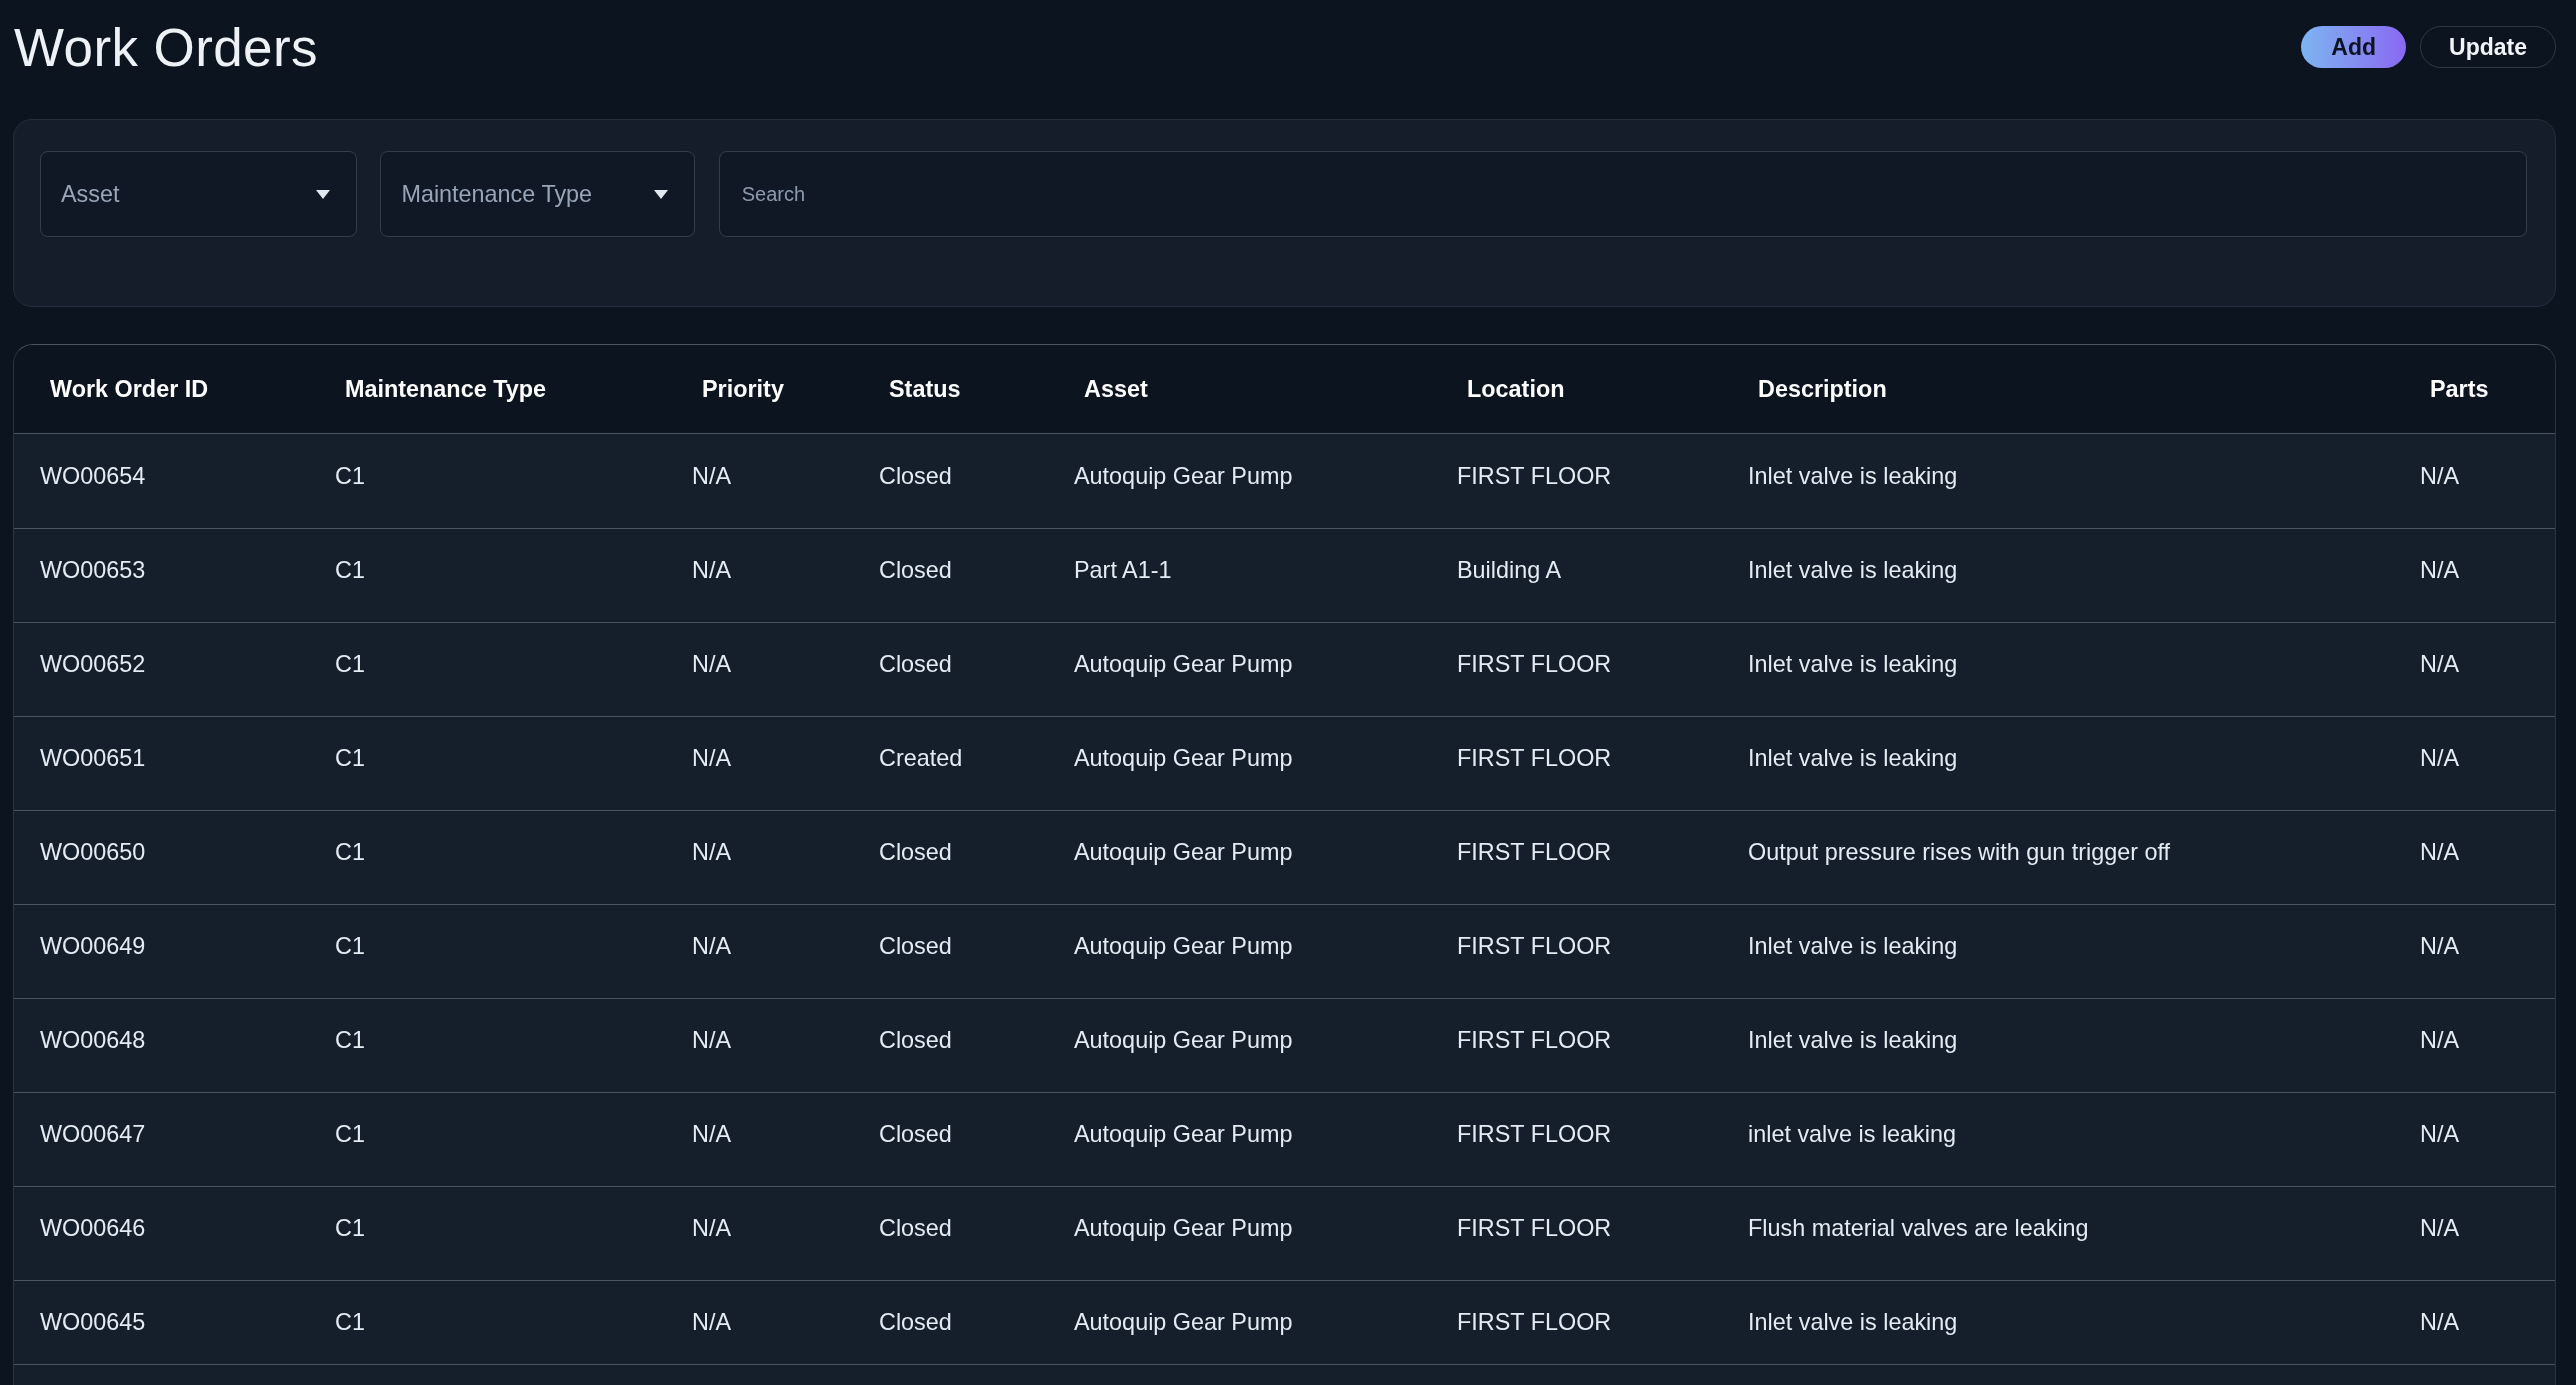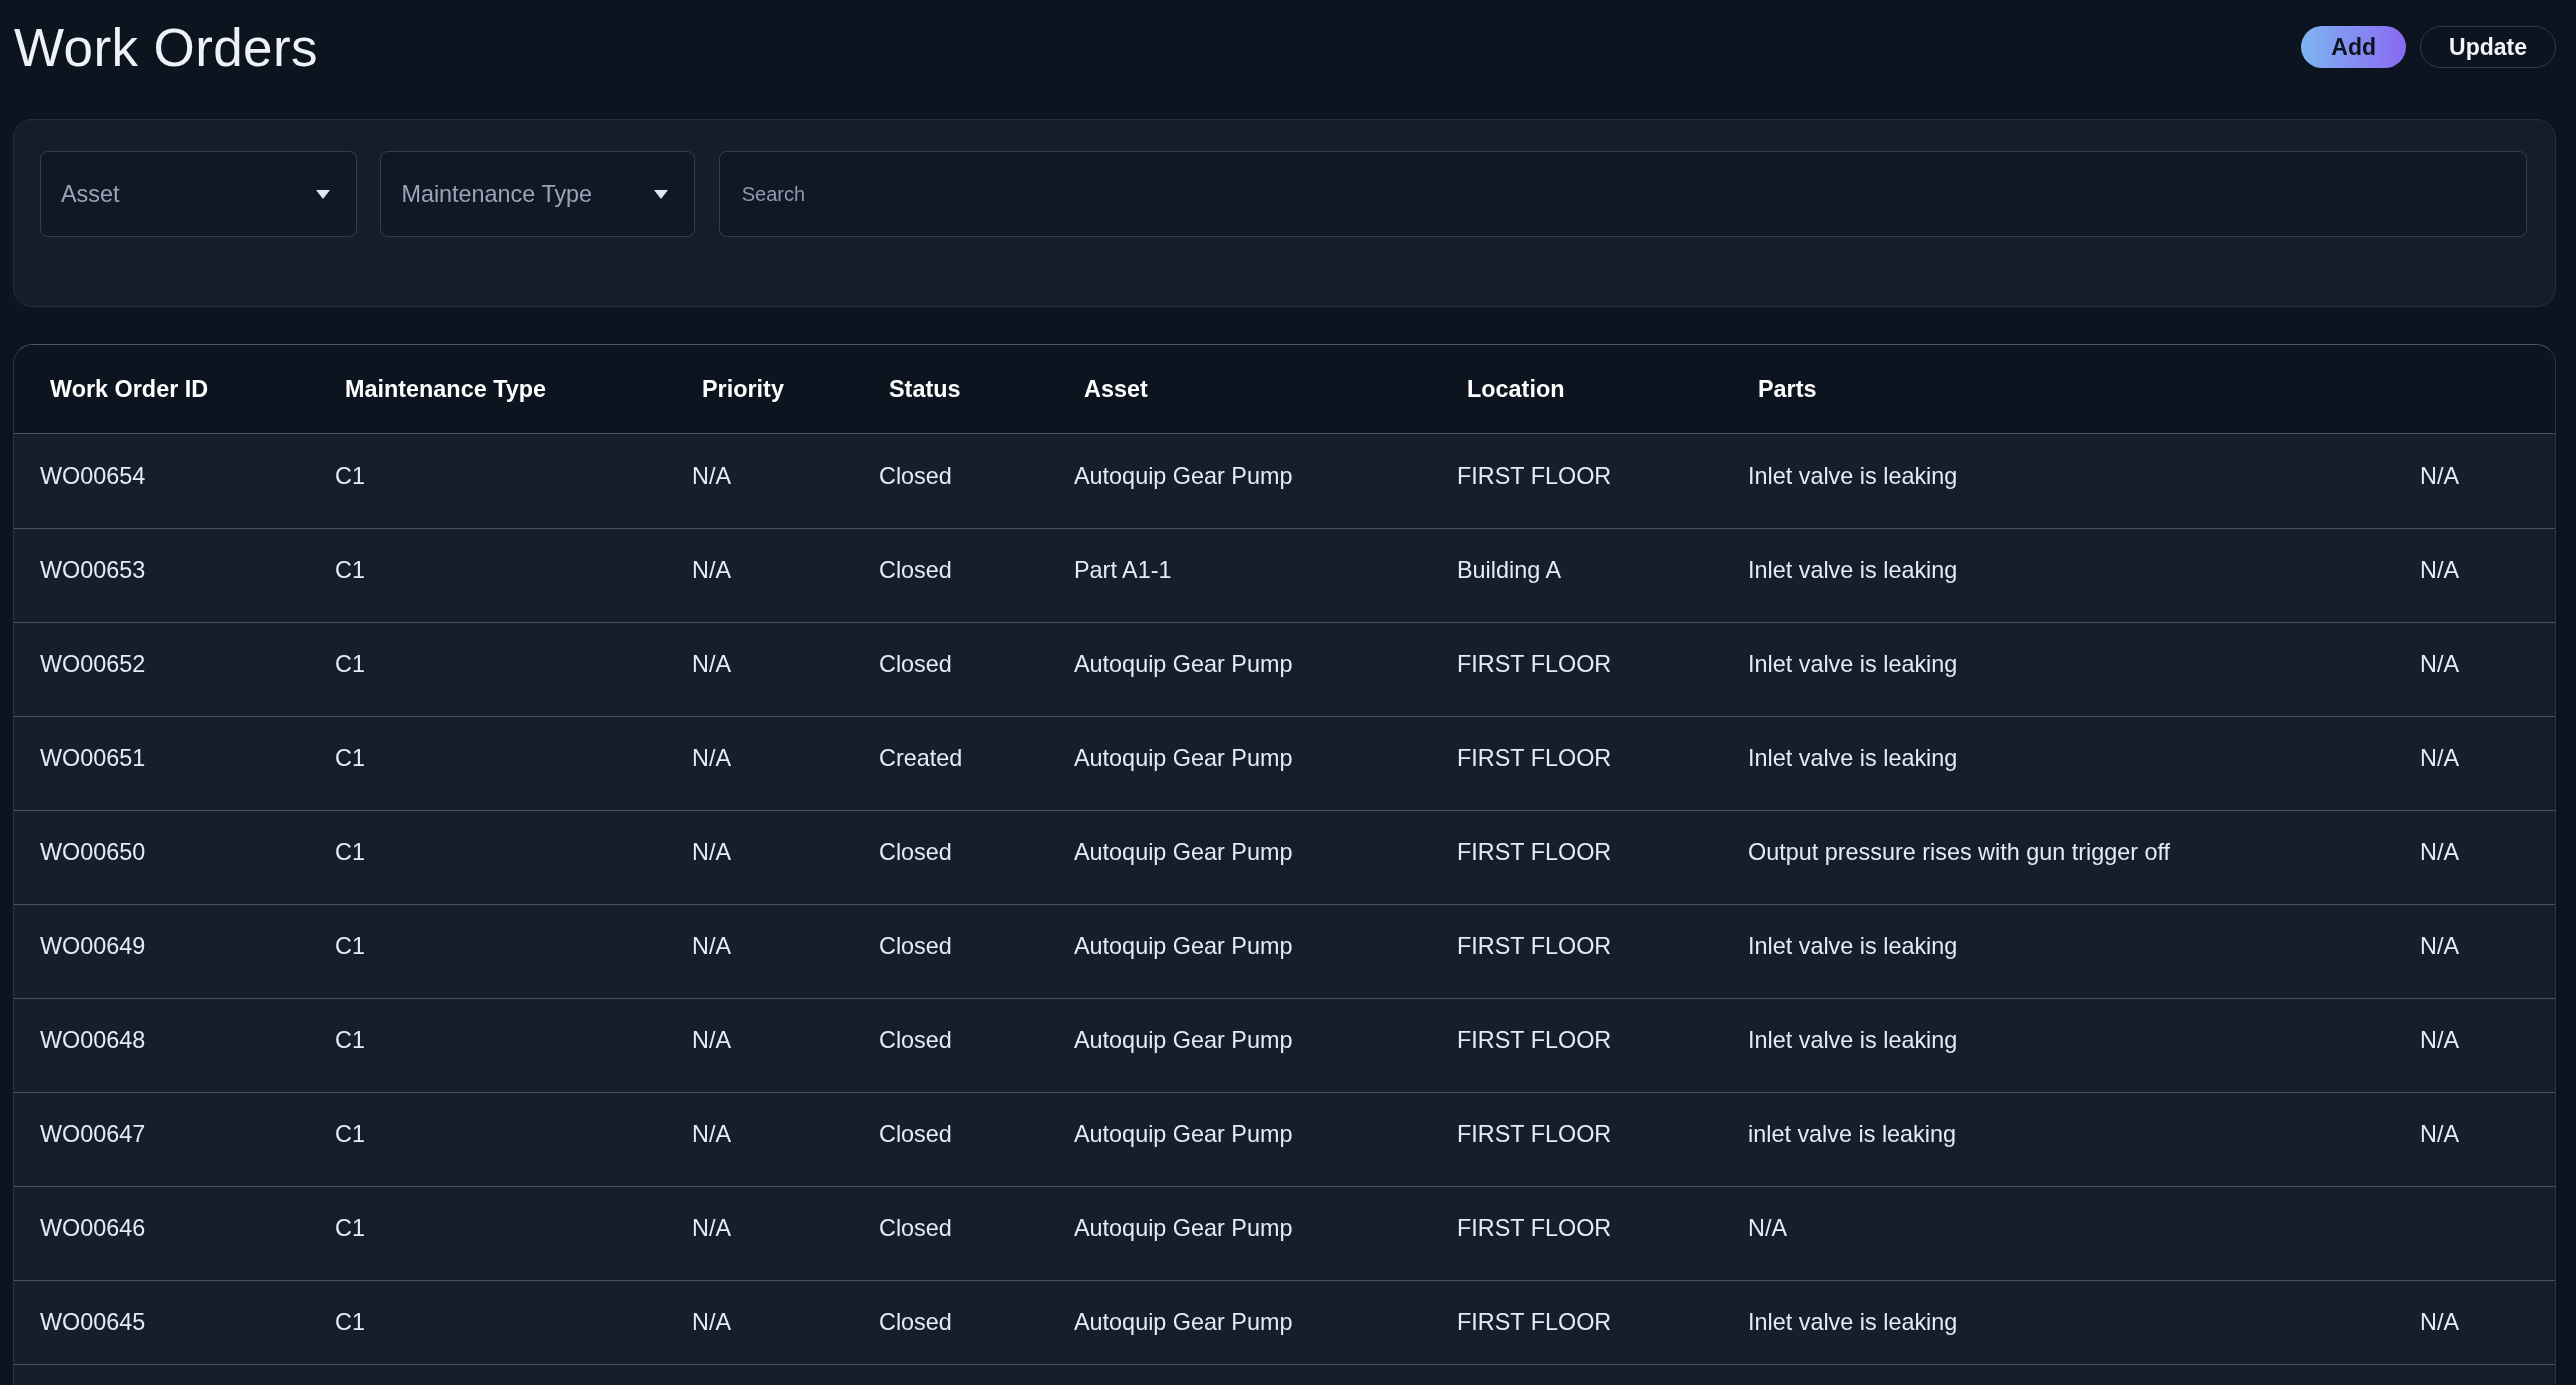--- a/index.html
+++ b/index.html
@@ -126,20 +126,21 @@
   </section>
 
   <section class="tablewrap">
     <div class="grid thead" id="thead">
         <div class="th">Work Order ID</div>
         <div class="th">Maintenance Type</div>
         <div class="th">Priority</div>
         <div class="th">Status</div>
         <div class="th">Asset</div>
         <div class="th">Location</div>
+        <div class="th">Description</div>
         <div class="th">Parts</div>
       </div>
     <div id="tbody">
         <div class="grid row">
           <div class="td">WO00654</div>
           <div class="td">C1</div>
           <div class="td">N/A</div>
           <div class="td">Closed</div>
           <div class="td">Autoquip Gear Pump</div>
           <div class="td">FIRST FLOOR</div>
@@ -216,20 +217,21 @@
           <div class="td">inlet valve is leaking</div>
           <div class="td">N/A</div>
         </div>
         <div class="grid row">
           <div class="td">WO00646</div>
           <div class="td">C1</div>
           <div class="td">N/A</div>
           <div class="td">Closed</div>
           <div class="td">Autoquip Gear Pump</div>
           <div class="td">FIRST FLOOR</div>
+          <div class="td">Flush material valves are leaking</div>
           <div class="td">N/A</div>
         </div>
         <div class="grid row">
           <div class="td">WO00645</div>
           <div class="td">C1</div>
           <div class="td">N/A</div>
           <div class="td">Closed</div>
           <div class="td">Autoquip Gear Pump</div>
           <div class="td">FIRST FLOOR</div>
           <div class="td">Inlet valve is leaking</div>

